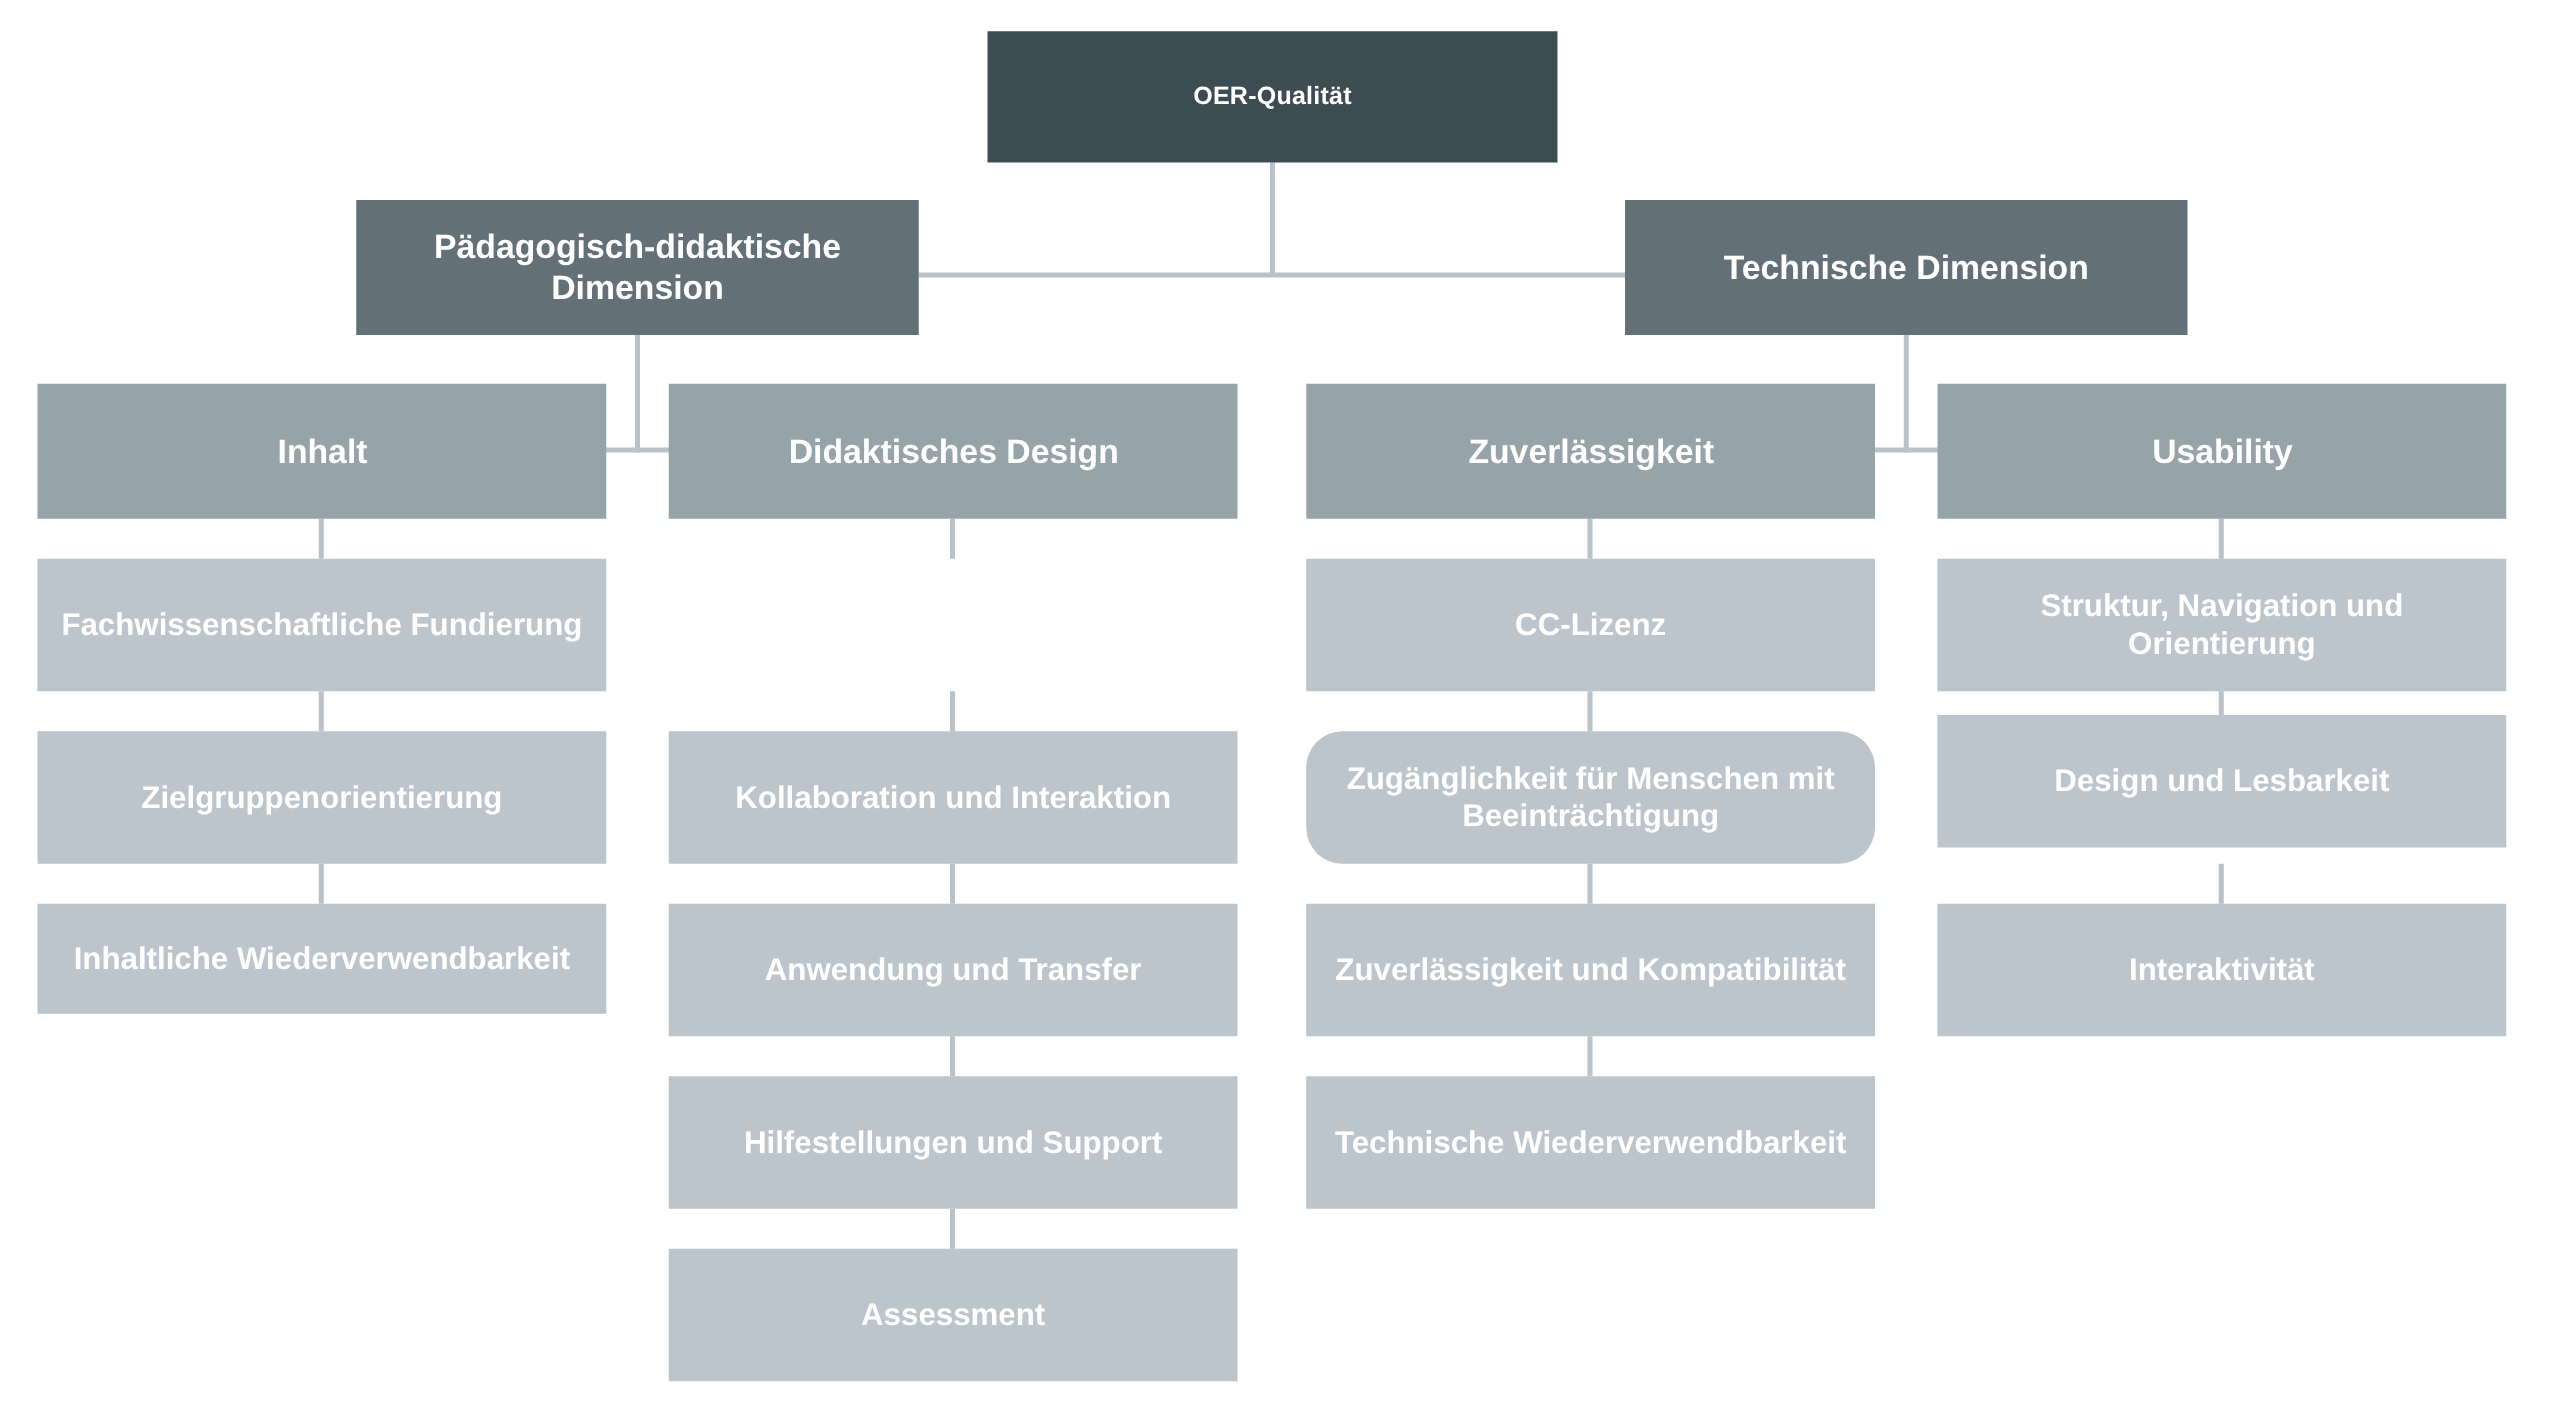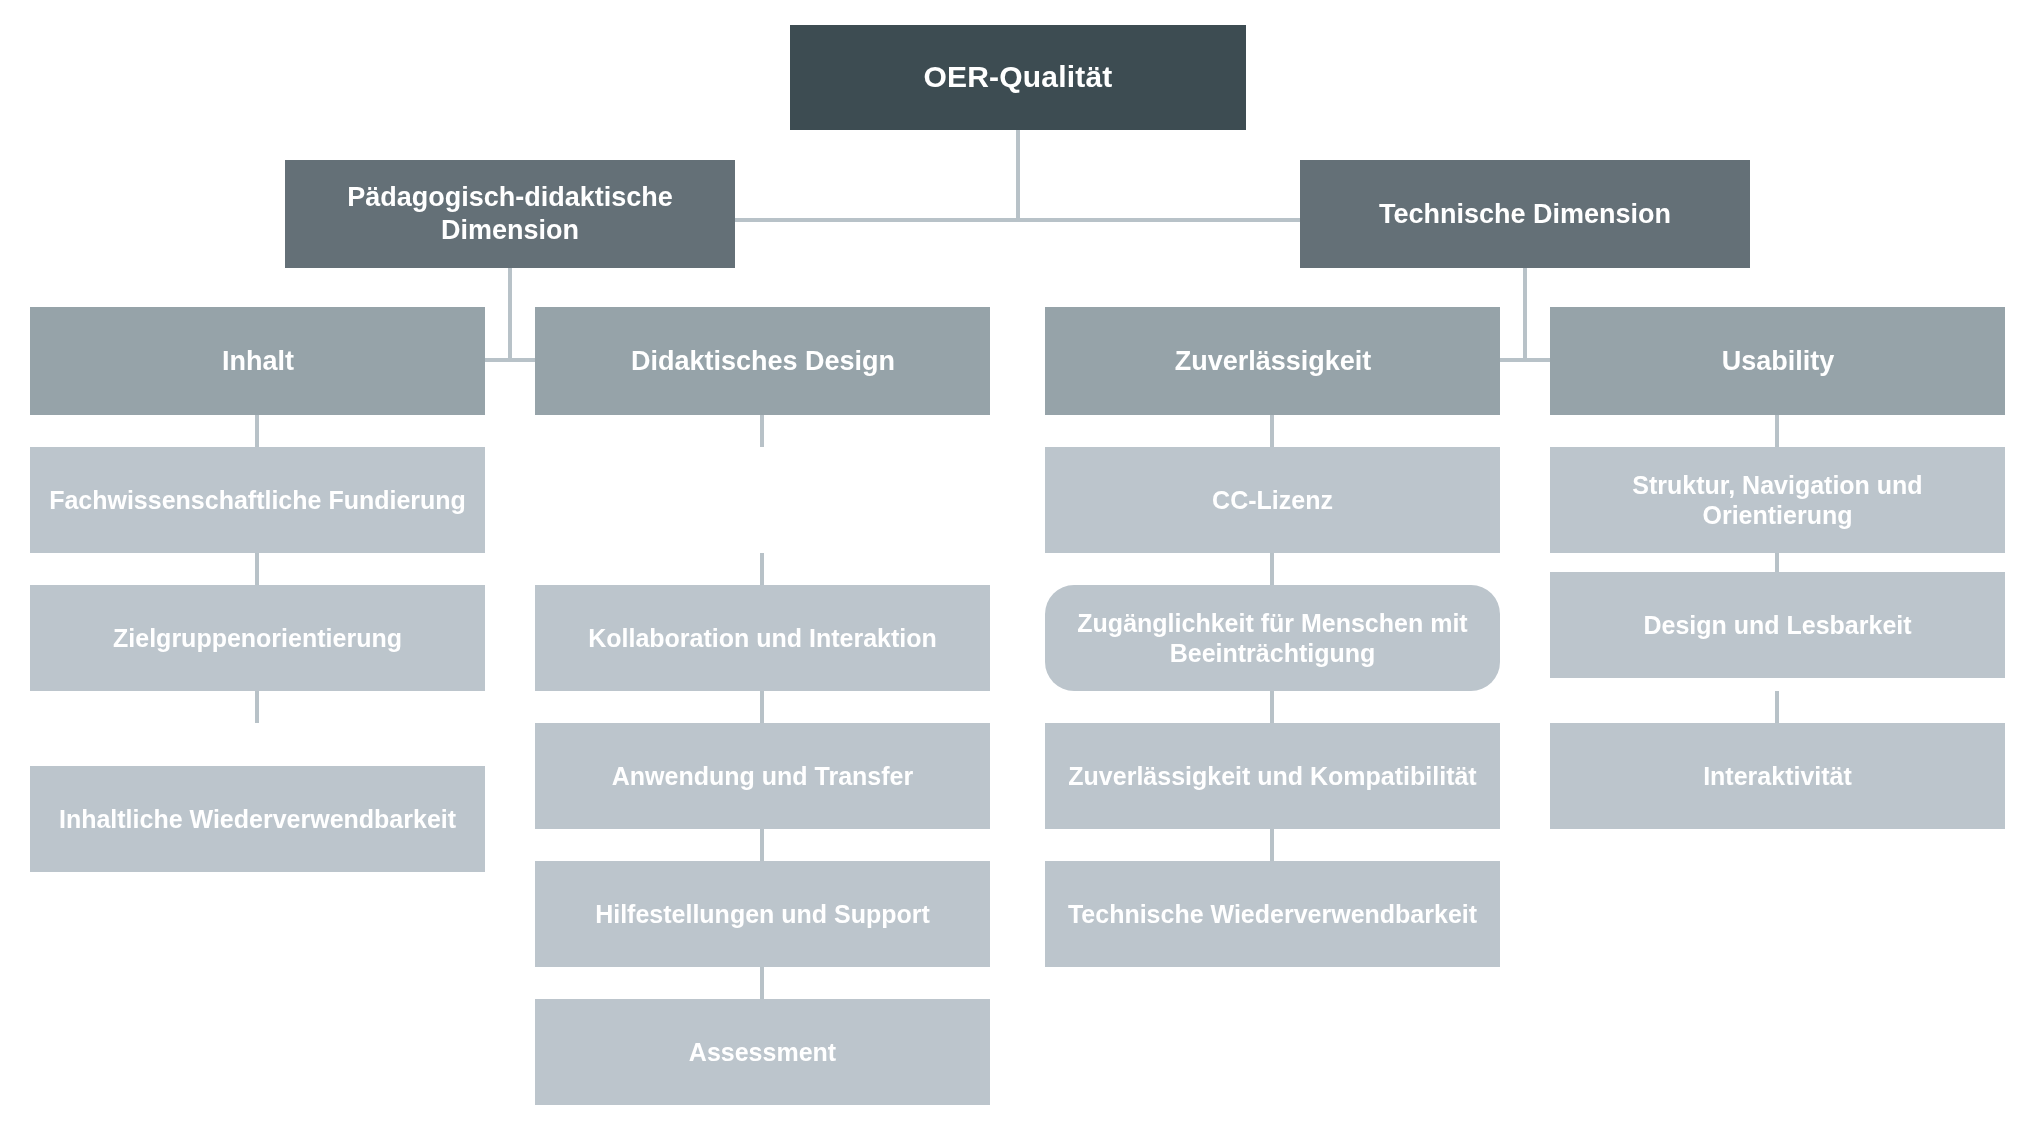--- a/index.html
+++ b/index.html
@@ -20,21 +20,21 @@
     align-items:center;
     justify-content:center;
     text-align:center;
     color:#ffffff;
     font-weight:bold;
     line-height:1.22;
     box-sizing:border-box;
     padding:4px 10px;
     z-index:2;
   }
-  .lvl1{ background:#3d4c52; font-size:30px; letter-spacing:.2px; }
+  .lvl1{ background:#3d4c52; font-size:20px; letter-spacing:.2px; }
   .lvl2{ background:#647077; font-size:27px; }
   .lvl3{ background:#96a3a9; font-size:27px;padding-left:11px; }
   .lvl4{ background:#bcc5cc; font-size:25px; }
   .connector{
     position:absolute;
     background:#b8c2c8;
     z-index:1;
   }
   .v{ width:4px; }
   .h{ height:4px; }
@@ -84,21 +84,21 @@
   <div class="node lvl3" style="left: 30px; top: 307px; width: 455px; height: 108px; background: rgb(150, 163, 169);">Inhalt</div>
 
   <div class="node lvl3" style="left: 535px; top: 307px; width: 455px; height: 108px; background: rgb(150, 163, 169);">Didaktisches Design</div>
 
   <div class="node lvl3" style="left: 1045px; top: 307px; width: 455px; height: 108px; background: rgb(150, 163, 169);">Zuverlässigkeit</div>
 
   <div class="node lvl3" style="left: 1550px; top: 307px; width: 455px; height: 108px; background: rgb(150, 163, 169);">Usability</div>
 
   <div class="node lvl4" style="left: 30px; top: 447px; width: 455px; height: 106px; background: rgb(188, 197, 204);">Fachwissenschaftliche Fundierung</div>
   <div class="node lvl4" style="left: 30px; top: 585px; width: 455px; height: 106px; background: rgb(188, 197, 204);">Zielgruppenorientierung</div>
-  <div class="node lvl4" style="left: 30px; top: 766px; width: 455px; height: 106px; background: rgb(188, 197, 204);">Inhaltliche Wiederverwendbarkeit</div>
+  <div class="node lvl4" style="left: 30px; top: 723px; width: 455px; height: 88px; background: rgb(188, 197, 204);">Inhaltliche Wiederverwendbarkeit</div>
 
   <div class="node lvl4" style="left: 535px; top: 585px; width: 455px; height: 106px; background: rgb(188, 197, 204);">Kollaboration und Interaktion</div>
   <div class="node lvl4" style="left: 535px; top: 723px; width: 455px; height: 106px; background: rgb(188, 197, 204);">Anwendung und Transfer</div>
   <div class="node lvl4" style="left: 535px; top: 861px; width: 455px; height: 106px; background: rgb(188, 197, 204);">Hilfestellungen und Support</div>
   <div class="node lvl4" style="left: 535px; top: 999px; width: 455px; height: 106px; background: rgb(188, 197, 204);">Assessment</div>
 
   <div class="node lvl4" style="left: 1045px; top: 447px; width: 455px; height: 106px; background: rgb(188, 197, 204);">CC-Lizenz</div>
   <div class="node lvl4" style="left: 1045px; top: 585px; width: 455px; height: 106px; background: rgb(188, 197, 204); border-radius: 29px;">Zugänglichkeit für Menschen mit Beeinträchtigung</div>
   <div class="node lvl4" style="left: 1045px; top: 723px; width: 455px; height: 106px; background: rgb(188, 197, 204);">Zuverlässigkeit und Kompatibilität</div>
   <div class="node lvl4" style="left: 1045px; top: 861px; width: 455px; height: 106px; background: rgb(188, 197, 204);">Technische Wiederverwendbarkeit</div>

